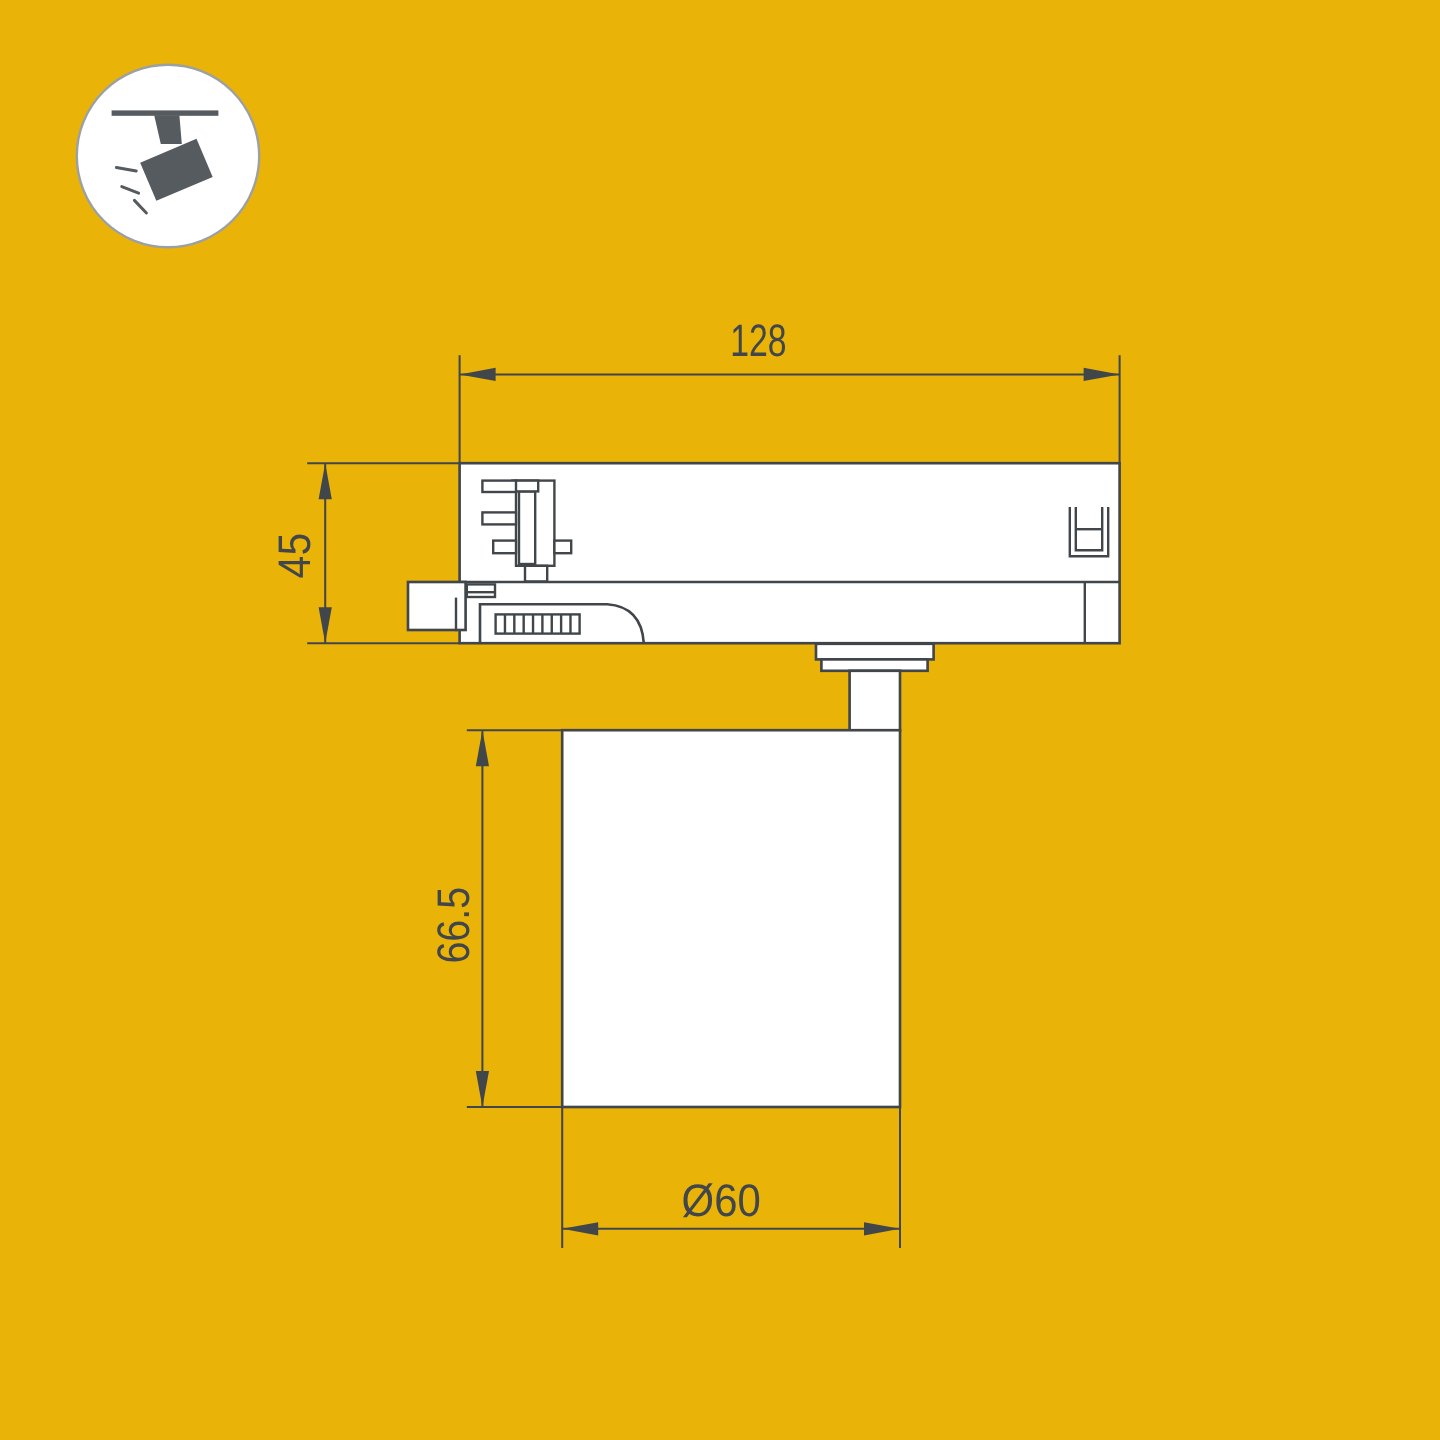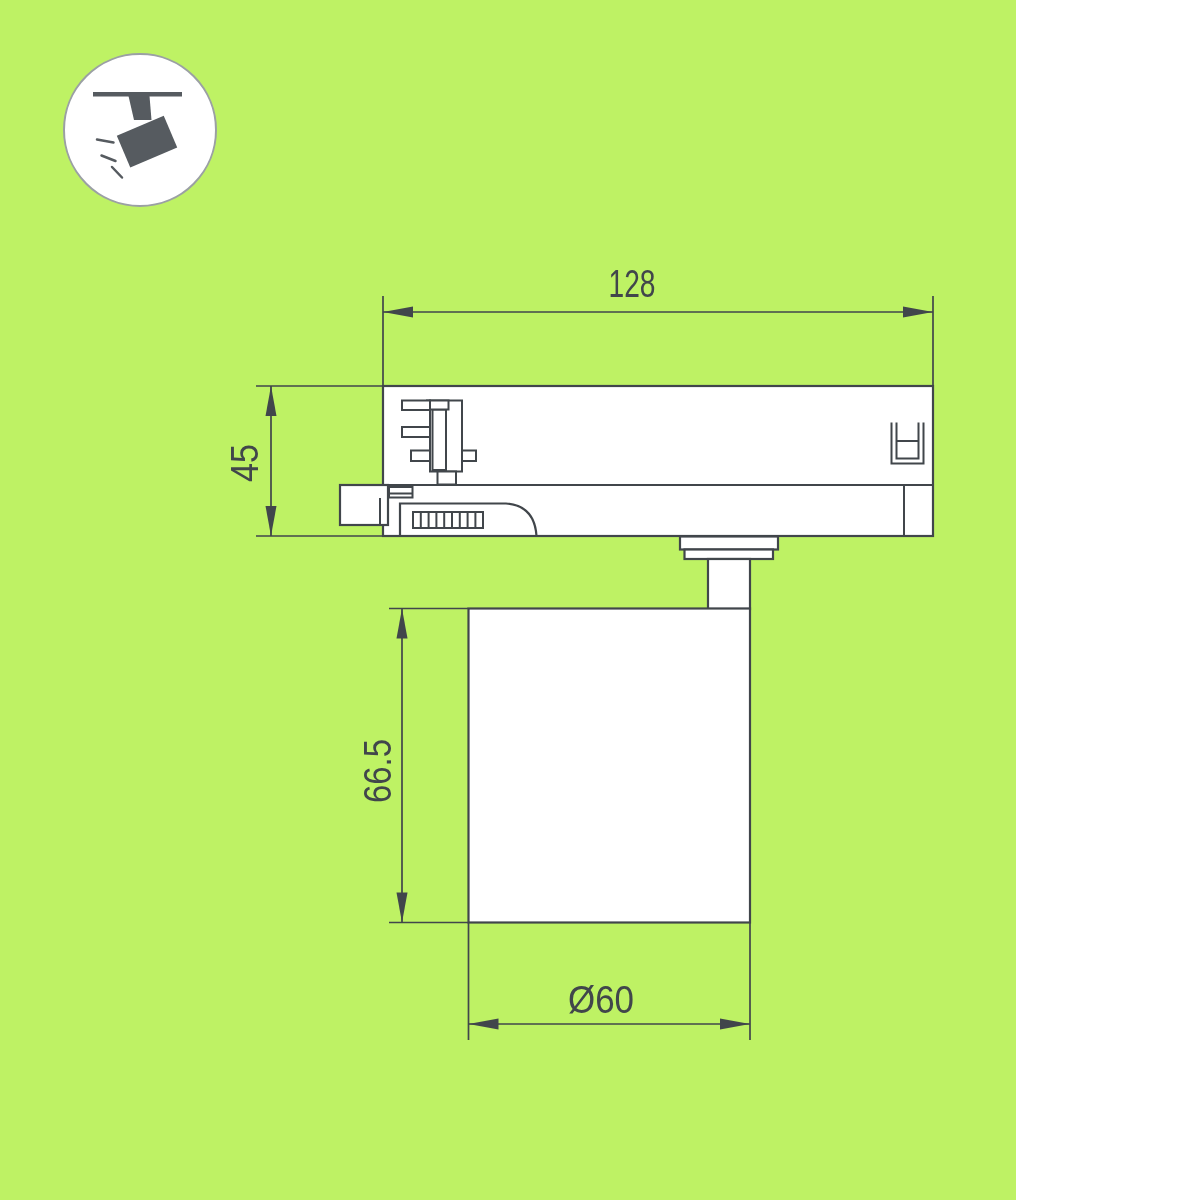--- a/index.html
+++ b/index.html
@@ -1,20 +1,20 @@
 <!DOCTYPE html>
 <html><head>
 <meta charset="utf-8">
 <style>
   html, body { margin: 0; padding: 0; background: #ffffff; }
   .canvas {
     position: relative;
-    width: 1016px;
+    width: 1200px;
     height: 1200px;
-    background: #bef264;
+    background: #eab308;
     font-family: "Liberation Sans", sans-serif;
     overflow: hidden;
     text-align: center;
   }
   svg { display: block; }
   
   .ln   { stroke: currentColor; fill: none;    stroke-width: 2.2; }
   
   .lnw  { stroke: currentColor; fill: #ffffff; stroke-width: 2.2; }
   .thin { stroke-width: 2; }

